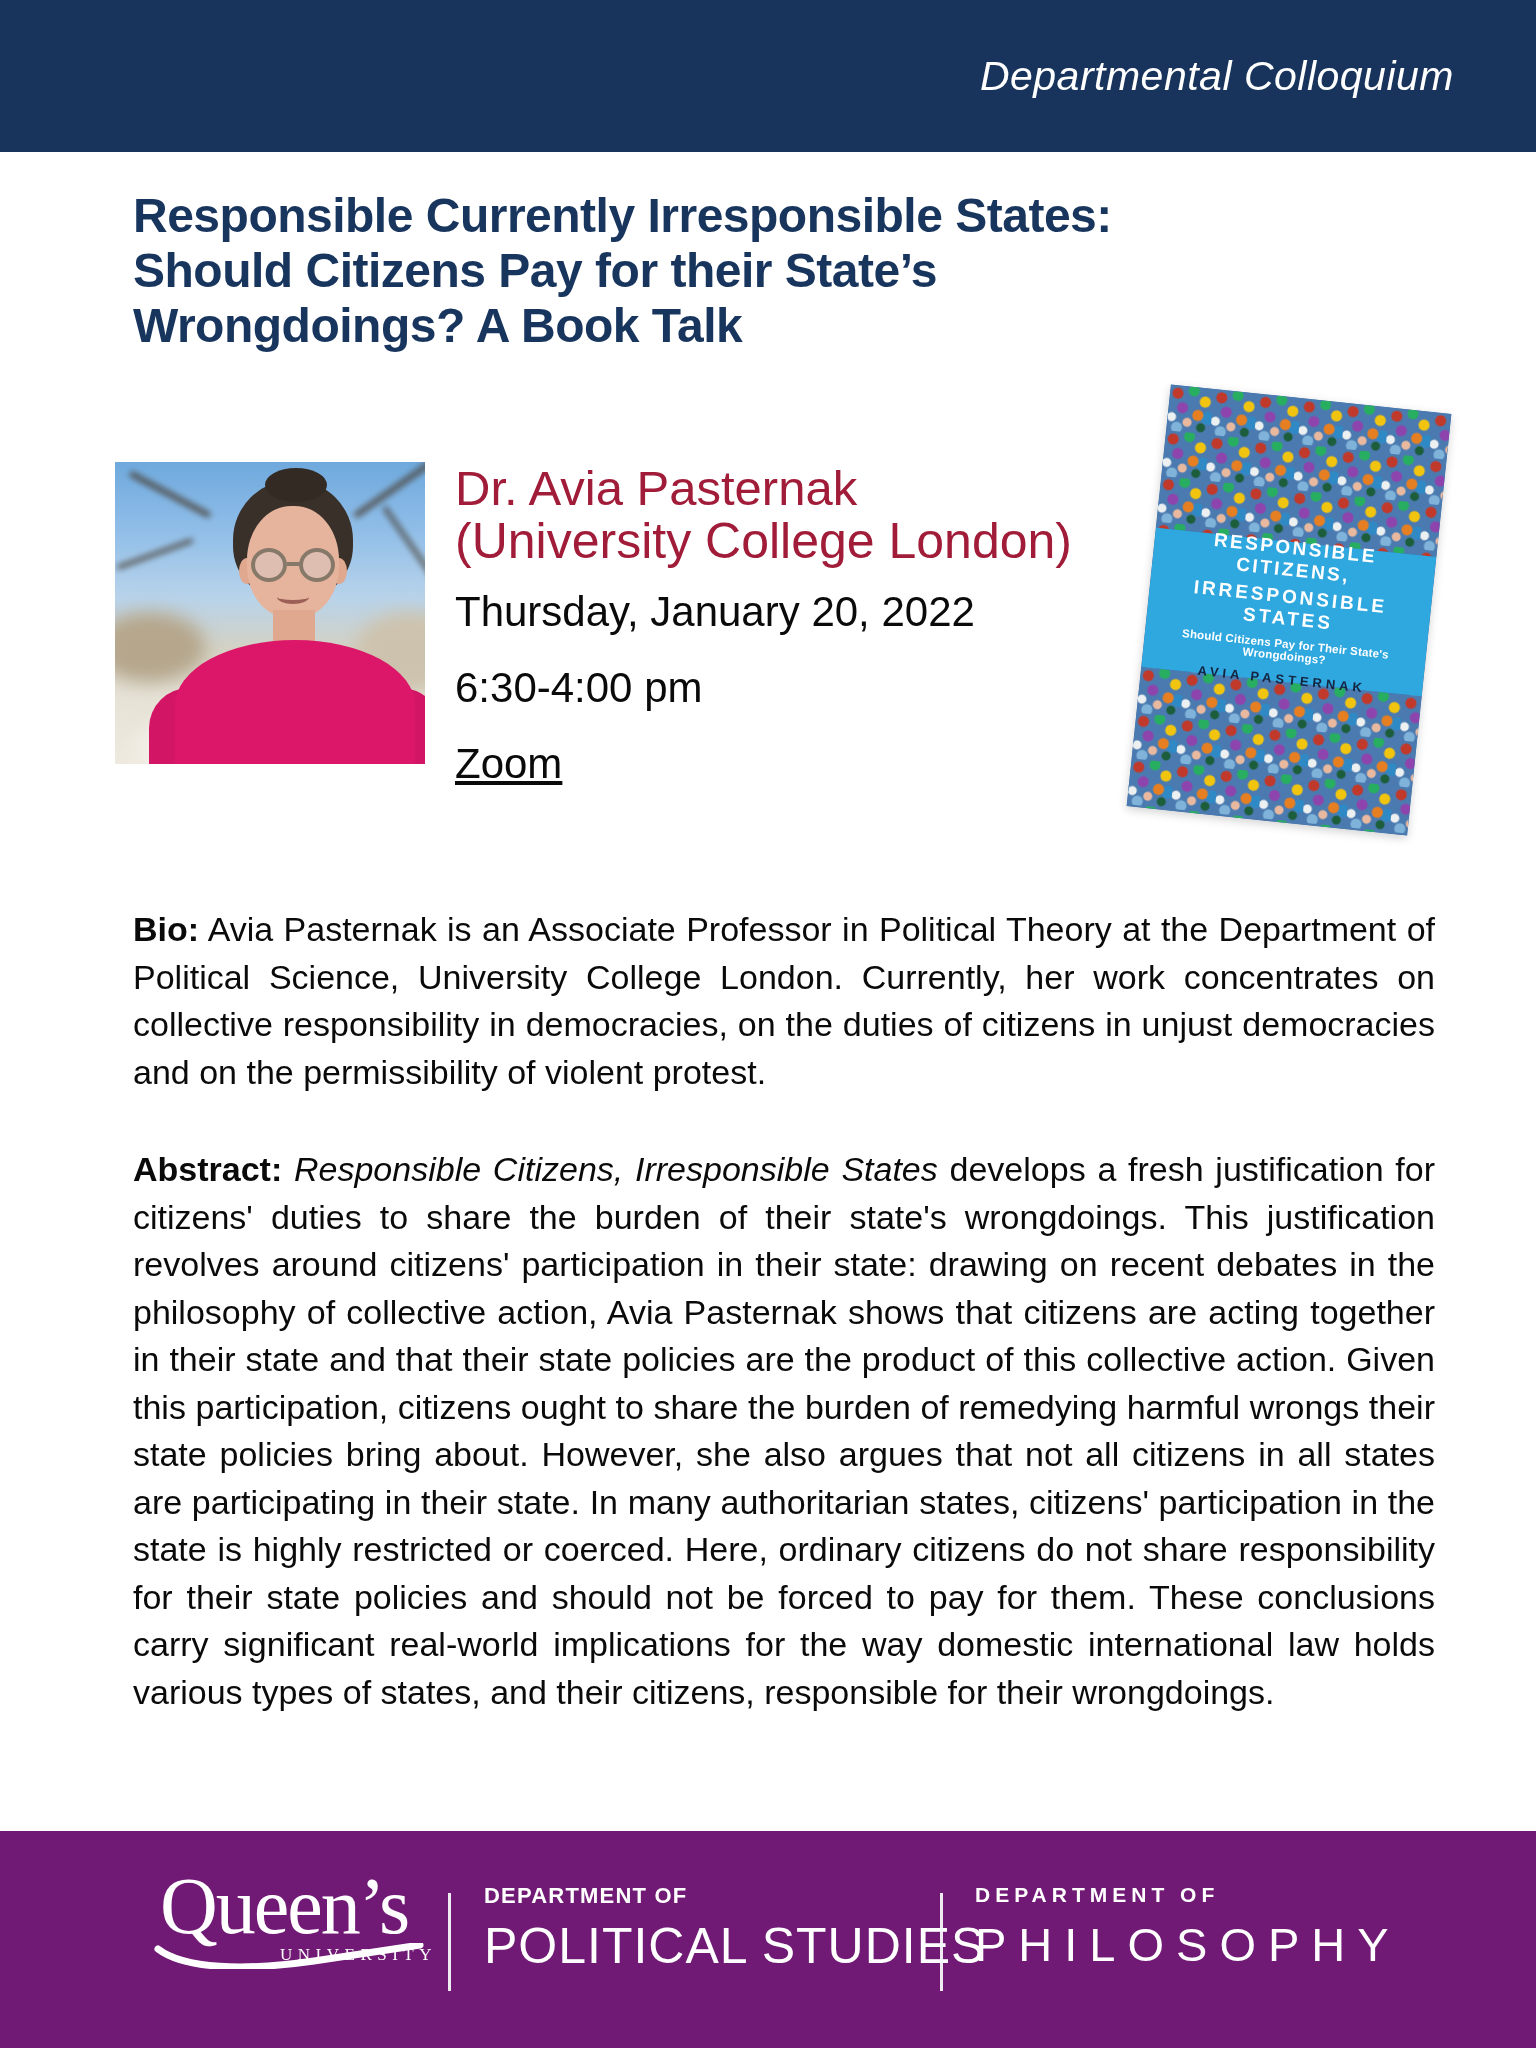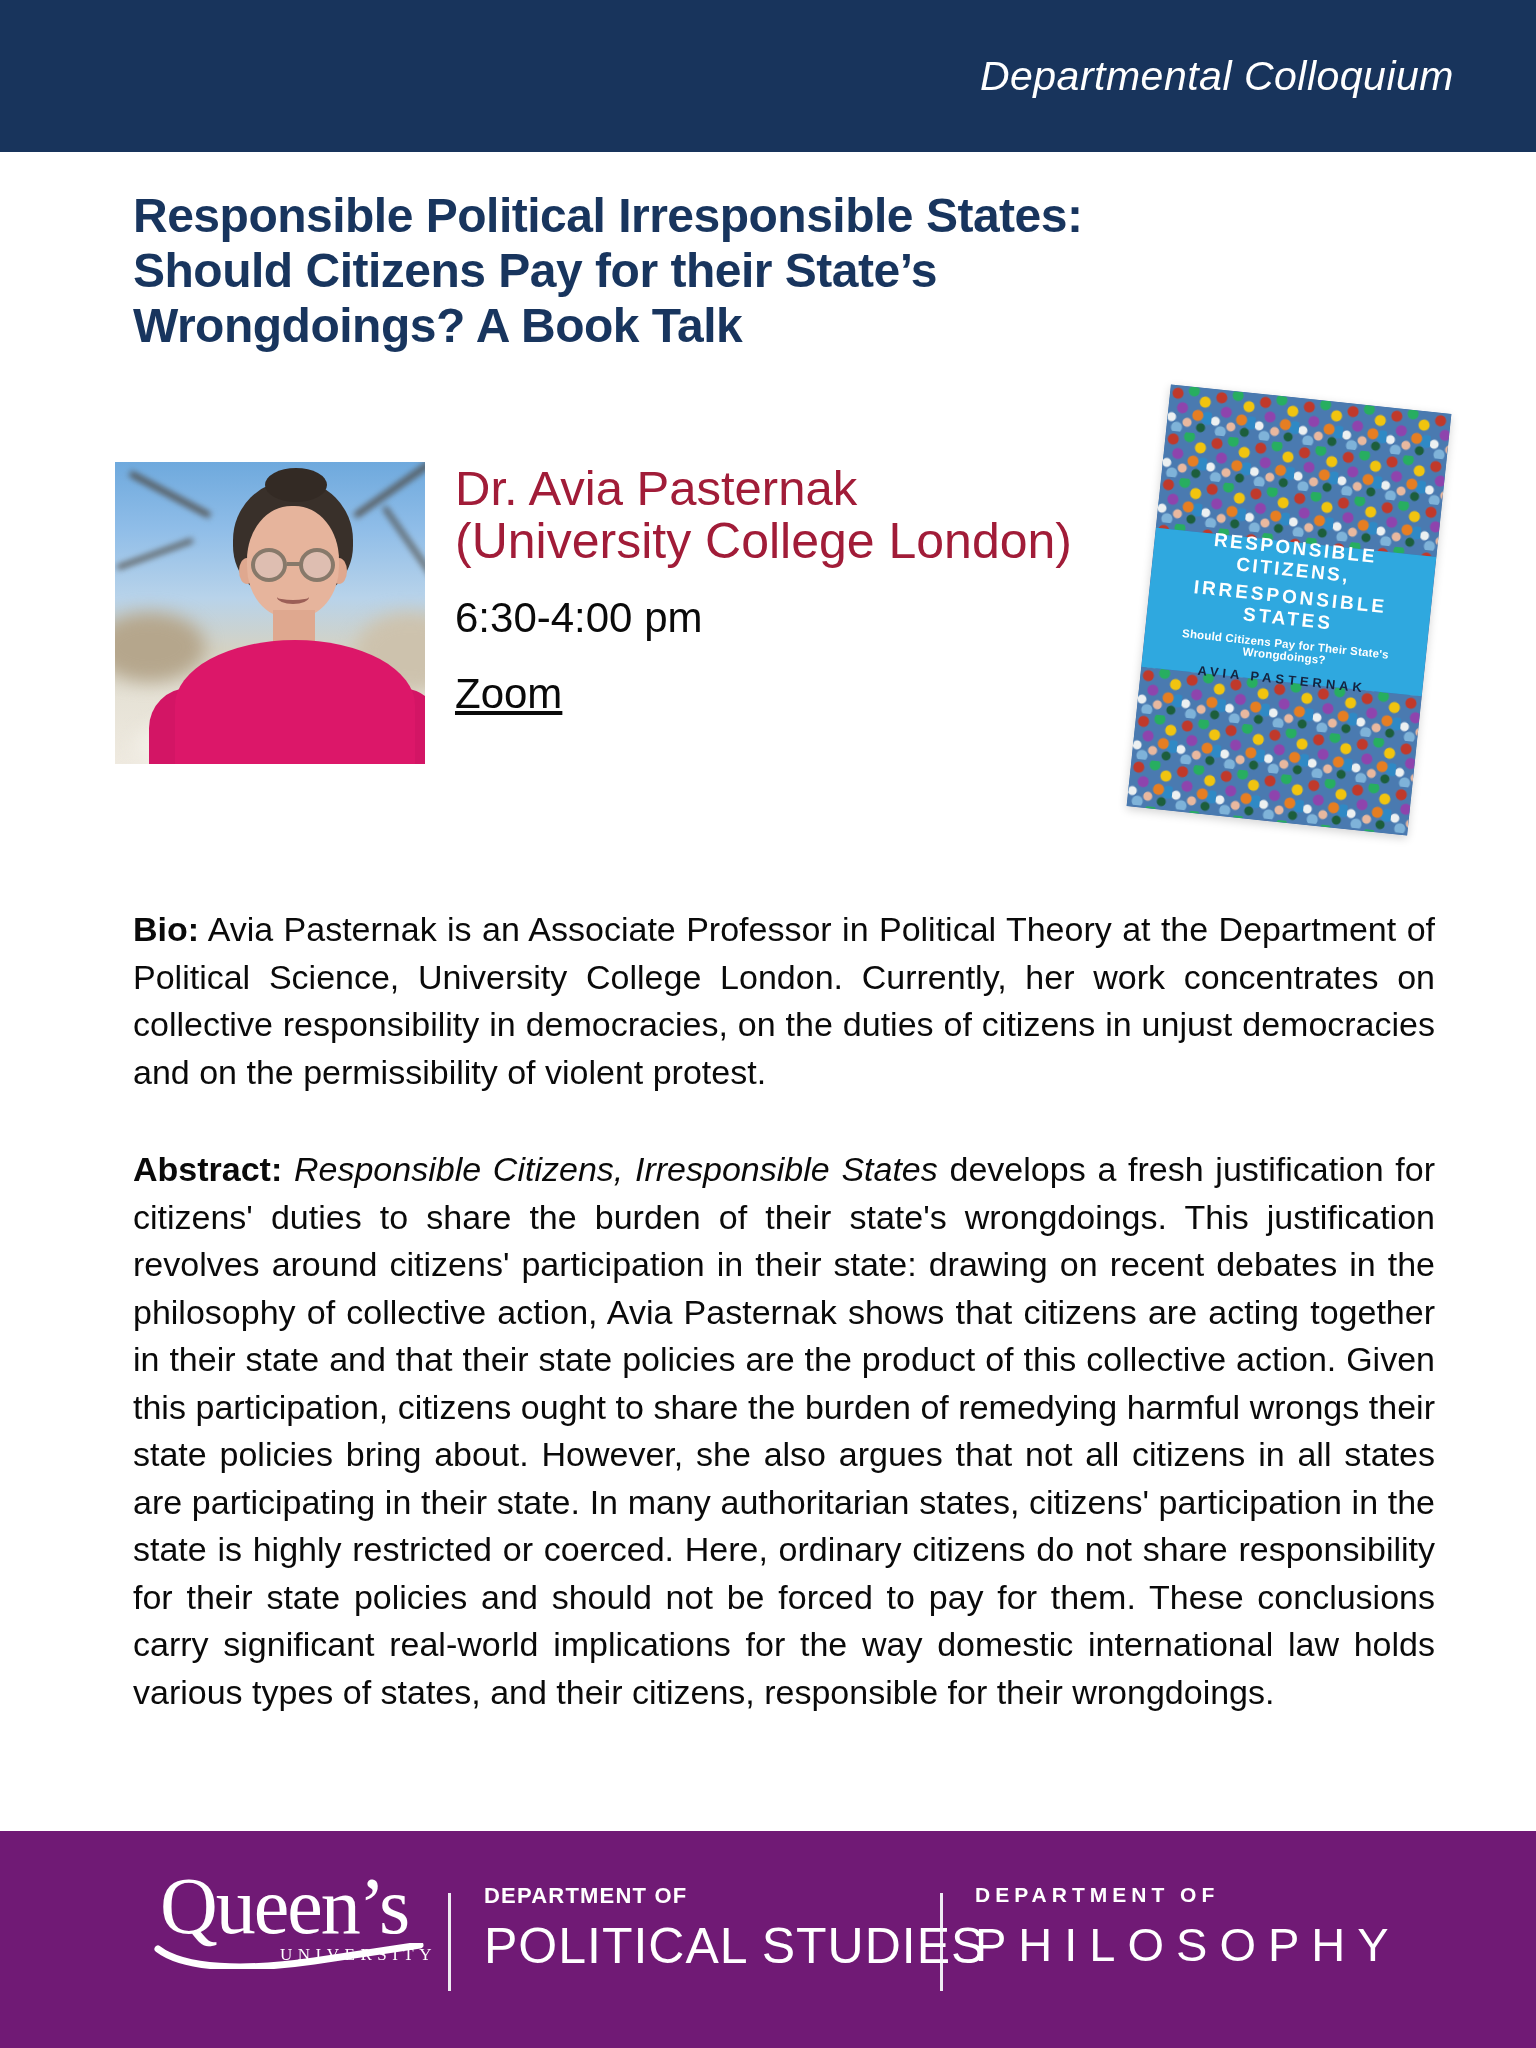--- a/index.html
+++ b/index.html
@@ -132,21 +132,21 @@
 </head>
 <body>
 
 <div class="page">
 
   <div class="header-band">
     <div class="kicker">Departmental Colloquium</div>
   </div>
 
   <div class="event-title">
-    <div>Responsible Political Irresponsible States:</div>
+    <div>Responsible Currently Irresponsible States:</div>
     <div>Should Citizens Pay for their State’s</div>
     <div>Wrongdoings? A Book Talk</div>
   </div>
 
   <div class="speaker-photo">
     <div class="ph-bg"></div>
     <div class="ph-branch" style="left:10px;top:30px;width:90px;height:5px;transform:rotate(28deg);"></div>
     <div class="ph-branch" style="left:230px;top:20px;width:110px;height:5px;transform:rotate(-35deg);"></div>
     <div class="ph-branch" style="left:250px;top:80px;width:90px;height:4px;transform:rotate(55deg);"></div>
     <div class="ph-branch" style="left:0px;top:90px;width:80px;height:4px;transform:rotate(-20deg);"></div>
@@ -164,20 +164,21 @@
     <div class="ph-smile"></div>
     <div class="ph-neck"></div>
     <div class="ph-shoulderL"></div>
     <div class="ph-shoulderR"></div>
     <div class="ph-sweater"></div>
   </div>
 
   <div class="speaker-info">
     <div class="speaker-name">Dr. Avia Pasternak</div>
     <div class="speaker-affil">(University College London)</div>
+    <div class="speaker-date">Thursday, January 20, 2022</div>
     <div class="speaker-time">6:30-4:00 pm</div>
     <a class="speaker-zoom">Zoom</a>
   </div>
 
   <div class="book">
     <div class="crowd top"></div>
     <div class="crowd bottom"></div>
     <div class="band">
       <div class="t1">RESPONSIBLE CITIZENS,</div>
       <div class="t2">IRRESPONSIBLE STATES</div>

